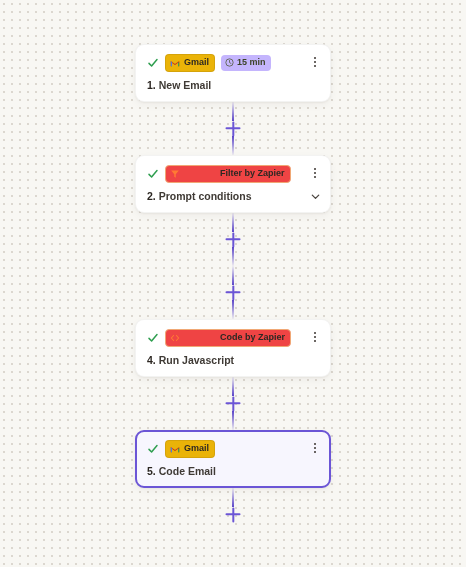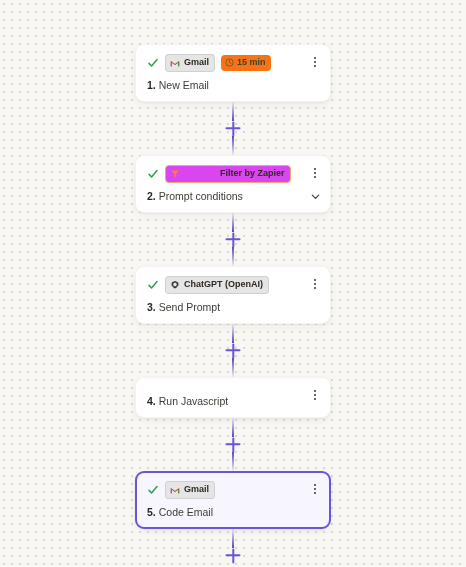--- a/index.html
+++ b/index.html
@@ -122,48 +122,48 @@
     display: block;
   }
 
   .app-badge {
     display: inline-flex;
     align-items: center;
     gap: 4px;
     height: 16px;
     padding: 0 5px 0 4px;
     border-radius: 4px;
-    background: #e5e5e5;
+    background: #eab308;
     border: 1px solid rgba(32,28,25,0.10);
     font-size: 9px;
     font-weight: bold;
     color: #2d2823;
     white-space: nowrap;
     line-height: 1;
   }
   .app-badge.zapier {
     border: 1px solid #f0a875;
-    background: #d946ef;
+    background: #ef4444;
     color: #2d2823;
     gap: 40px;
   }
   .app-badge .badge-icon {
     width: 10px; height: 10px;
     flex: 0 0 auto;
     display: block;
   }
 
   .time-badge {
     display: inline-flex;
     align-items: center;
     gap: 3px;
     height: 16px;
     padding: 0 5px 0 4px;
     border-radius: 4px;
-    background: #f97316;
+    background: #c4b5fd;
     font-size: 9px;
     font-weight: bold;
     color: #3b4226;
     white-space: nowrap;
     line-height: 1;
   }
   .time-badge .badge-icon { width: 9px; height: 9px; display: block; flex:0 0 auto;}
 
   .kebab {
     position: absolute;
@@ -192,21 +192,21 @@
     color: #3f3a35;
     line-height: 13px;
     display: flex;
     align-items: center;
   }
   .card-title .num {
     font-weight: bold;
     color: #2b2621;
     margin-right: 3px;
   }
-  .card-title .txt { font-weight: normal; }
+  .card-title .txt { font-weight: bold; }
 
   .chevron {
     position: absolute;
     right: 9px;
     bottom: 10px;
     width: 11px;
     height: 11px;
     cursor: pointer;
   }
 </style>
@@ -283,50 +283,39 @@
       <path d="M2.5 4.5 L6 8 L9.5 4.5" fill="none" stroke="#4a443e" stroke-width="1.4" stroke-linecap="round" stroke-linejoin="round"></path>
     </svg>
   </div>
 
   <div class="connector">
     <div class="line-top"></div>
     <div class="plus"></div>
     <div class="line-bot"></div>
   </div>
 
+
+  <div class="connector">
+    <div class="line-top"></div>
+    <div class="plus"></div>
+    <div class="line-bot"></div>
+  </div>
+
   <div class="card">
     <div class="card-top">
       <svg class="check" viewBox="0 0 12 12">
         <path d="M2 6.4 L4.6 9 L10 2.6" fill="none" stroke="#2e9e4f" stroke-width="1.5" stroke-linecap="round" stroke-linejoin="round"></path>
       </svg>
-      <span class="app-badge">
-        <svg class="badge-icon" viewBox="0 0 24 24">
-          <path d="M12 2.4 a4 4 0 0 1 3.5 2 a4 4 0 0 1 4.4 5.6 a4 4 0 0 1 -3.5 6 a4 4 0 0 1 -4.4 3.6 a4 4 0 0 1 -4.4 -3.6 a4 4 0 0 1 -3.5 -6 A4 4 0 0 1 8.5 4.4 A4 4 0 0 1 12 2.4 Z M12 6.2 L8 8.5 V13.1 L12 15.4 L16 13.1 V8.5 Z" fill="#3b3833" fill-rule="evenodd"></path>
-        </svg>
-        <span>ChatGPT (OpenAI)</span>
-      </span>
-    </div>
-    <div class="kebab">
-        <i></i>
-        <i></i>
-        <i></i>
-      </div>
-    <div class="card-title">
-      <span class="num">3.</span>
-      <span class="txt">Send Prompt</span>
-    </div>
-  </div>
-
-  <div class="connector">
-    <div class="line-top"></div>
-    <div class="plus"></div>
-    <div class="line-bot"></div>
-  </div>
-
-  <div class="card">
+      <span class="app-badge zapier">
+        <svg class="badge-icon" viewBox="0 0 12 12">
+          <path d="M4.3 3 L1.6 6 L4.3 9 M7.7 3 L10.4 6 L7.7 9" fill="none" stroke="#ff7a33" stroke-width="1.3" stroke-linecap="round" stroke-linejoin="round"></path>
+        </svg>
+        <span>Code by Zapier</span>
+      </span>
+    </div>
     <div class="kebab">
         <i></i>
         <i></i>
         <i></i>
       </div>
     <div class="card-title">
       <span class="num">4.</span>
       <span class="txt">Run Javascript</span>
     </div>
   </div>

